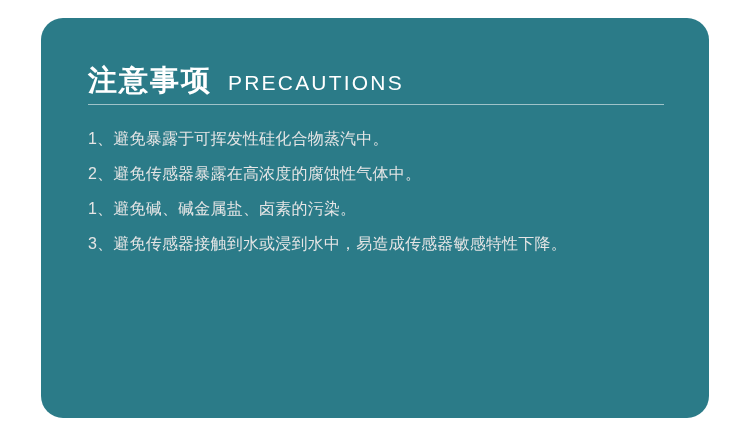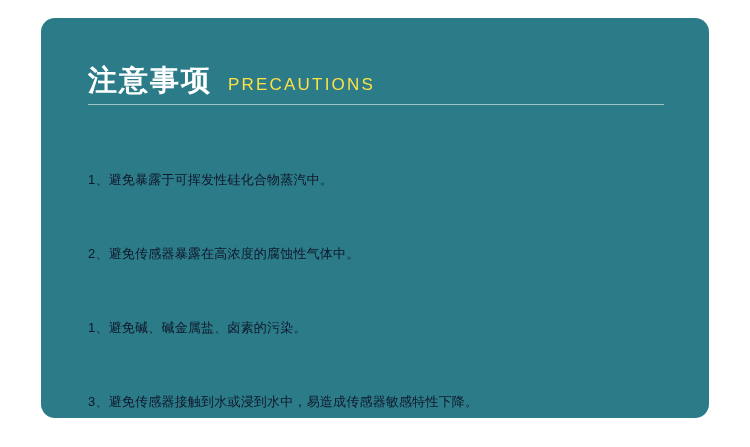--- a/index.html
+++ b/index.html
@@ -17,65 +17,64 @@
     background: #ffffff;
     overflow: hidden;
   }
   #panel {
     position: absolute;
     left: 41px;
     top: 18px;
     width: 668px;
     height: 400px;
     background: #2b7b88;
-    border-radius: 14px;
+    border-radius: 22px;
   }
   #title-row {
     position: absolute;
     left: 47px;
     top: 48px;
     display: flex;
     align-items: baseline;
   }
   #title-cn {
     color: #ffffff;
     font-size: 29px;
     font-weight: bold;
     letter-spacing: 2px;
     line-height: 1;
   }
   #title-en {
-    color: #fde047;
-    font-size: 17px;
+    color: #ffffff;
+    font-size: 21px;
     letter-spacing: 2.2px;
     margin-left: 16px;
     line-height: 1;
   }
   #title-rule {
     position: absolute;
     left: 47px;
     top: 86px;
     width: 576px;
     height: 1px;
     background: rgba(255,255,255,0.55);
   }
   #items {
     position: absolute;
     left: 47px;
     top: 104px;
     width: 584px;
   }
   .item {
-    color: #0f172a;
-    font-size: 13px;
+    color: #e5e5e5;
+    font-size: 16px;
     line-height: 33px;
     letter-spacing: 0.2px;
     margin-bottom: 2px;
     text-align: justify;
-    margin-top: 41px;
   }
   .item.multiline {
     line-height: 34px;
   }
 </style>
 </head>
 <body>
 
 <div id="page">
   <div id="panel">

